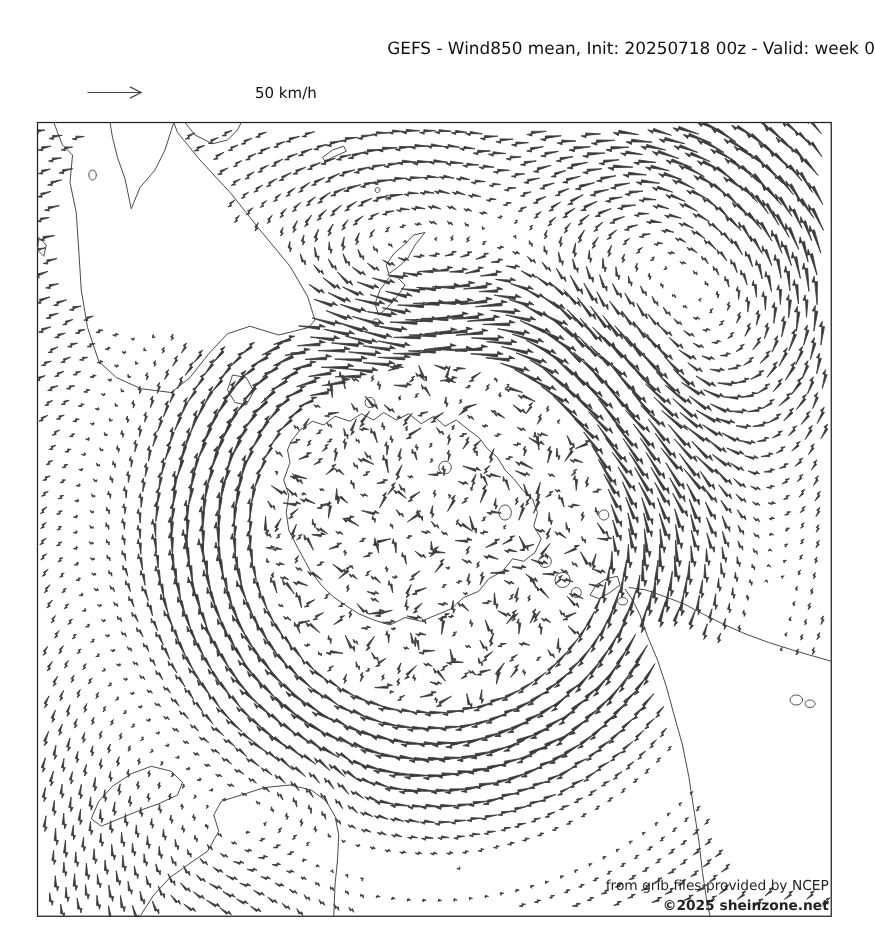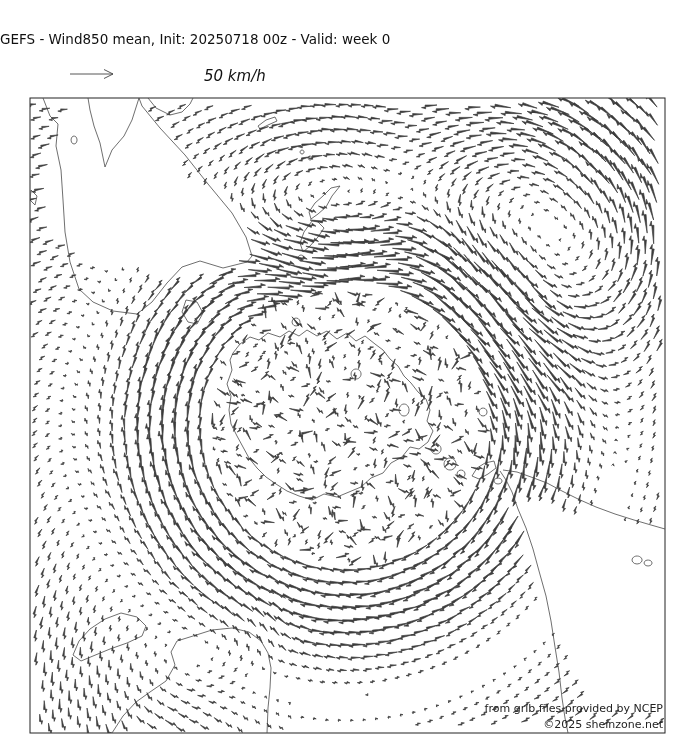--- a/index.html
+++ b/index.html
@@ -1,24 +1,24 @@
 <!DOCTYPE html>
 <html><head>
 <meta charset="utf-8">
 <style>
   html,body{margin:0;padding:0;background:#ffffff;width:700px;height:748px;overflow:hidden;
     font-family:"DejaVu Sans","Liberation Sans",sans-serif;}
   .page{position:relative;width:700px;height:748px;background:#fff;}
-  .title{position:absolute;top:31px;left:0;width:700px;text-align:left;
+  .title{position:absolute;top:31px;left:0;width:700px;text-align:right;
     font-size:13.5px;color:#111;letter-spacing:0;}
-  .ref-label{position:absolute;top:67px;left:204px;font-size:15px;color:#111;font-style:italic;}
+  .ref-label{position:absolute;top:67px;left:204px;font-size:12px;color:#111;}
   .attr{position:absolute;font-size:11px;color:#222;text-align:right;right:37px;
     background:transparent;pointer-events:none;}
   .attr.l1{top:702px;}
-  .attr.l2{top:718px;}
+  .attr.l2{top:718px;font-weight:bold;}
   svg{position:absolute;top:0;left:0;}
   .frame{fill:#fff;stroke:#222;stroke-width:1;}
   .coast{fill:none;stroke:#4a4a4a;stroke-width:0.8;stroke-linejoin:round;}
 </style>
 </head>
 <body>
 
 <div class="page">
 
   <div class="title">GEFS - Wind850 mean, Init: 20250718 00z - Valid: week 0</div>

